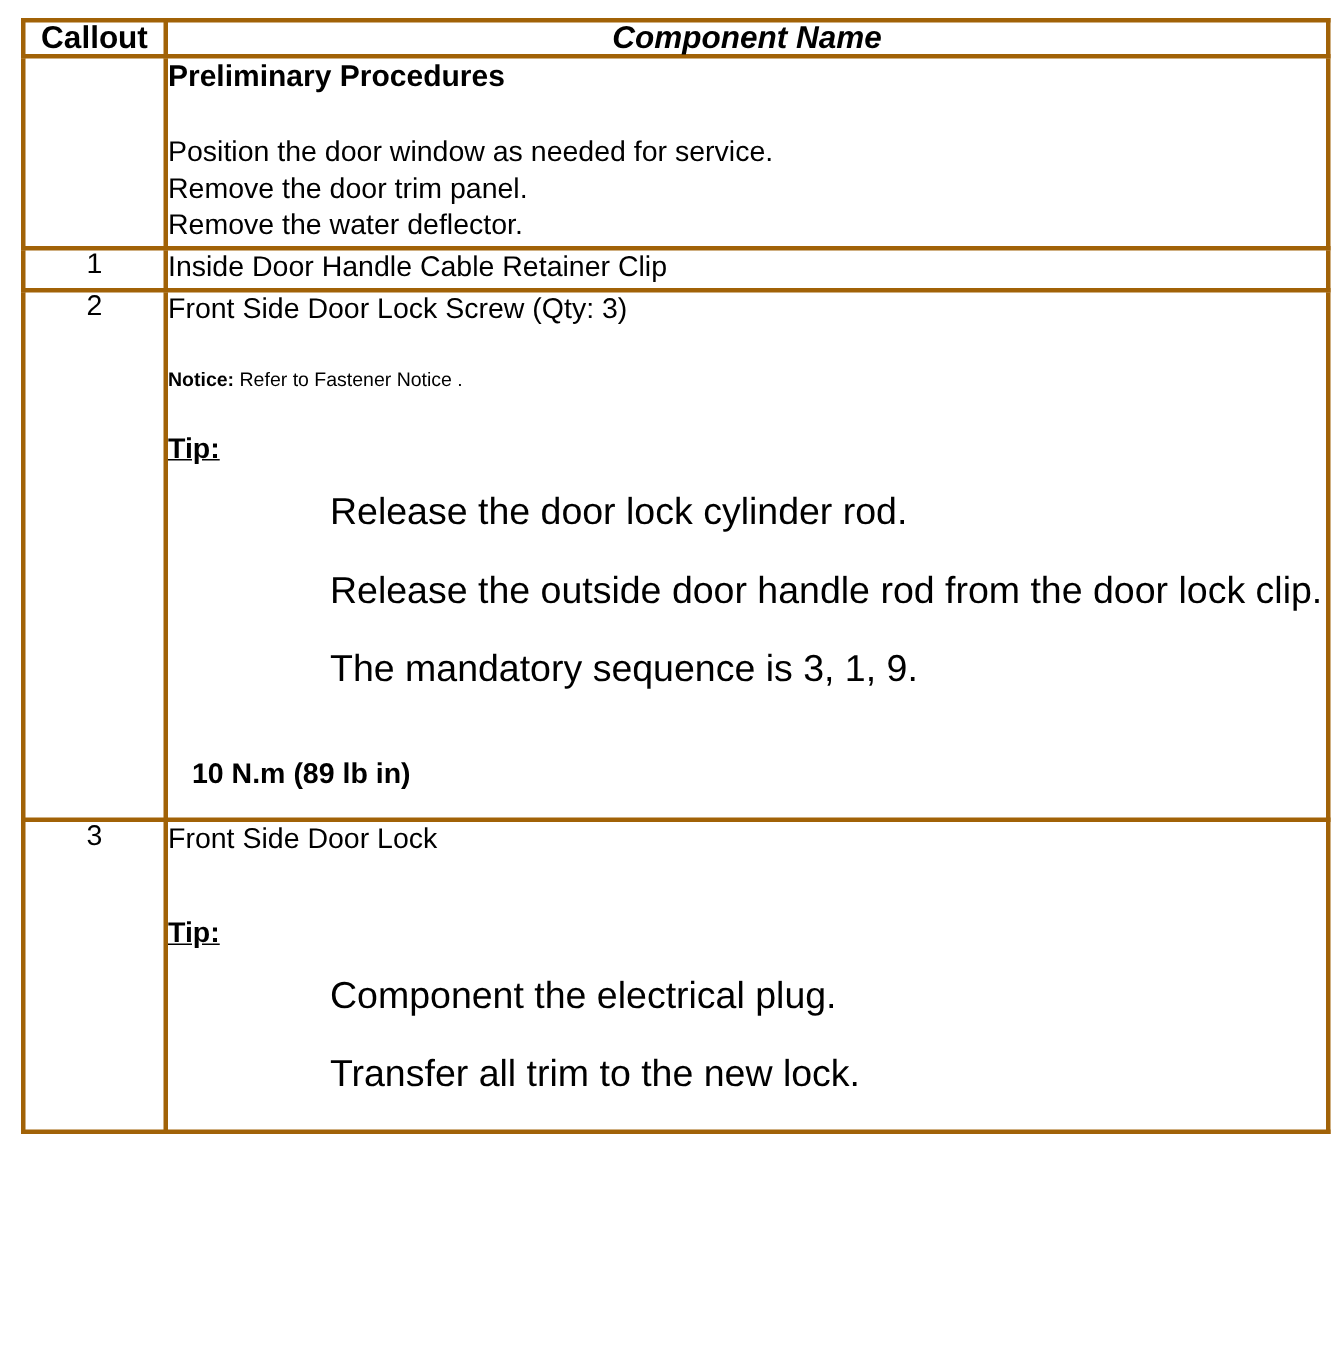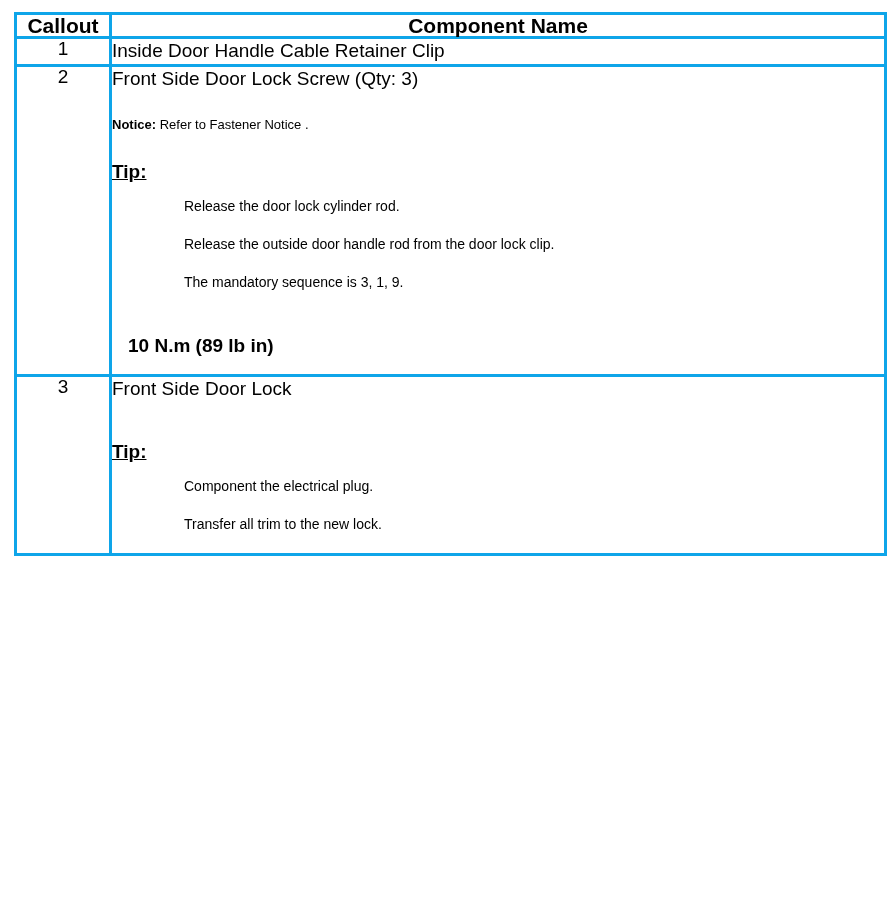--- a/index.html
+++ b/index.html
@@ -28,21 +28,21 @@
     left: 14px;
     top: 12px;
     width: 870px;
     border-collapse: collapse;
     table-layout: fixed;
     background: #ffffff;
   }
 
   table.component-table td,
   table.component-table th {
-    border: 3px solid #0ea5e9;
+    border: 3px solid #a16207;
     padding: 0;
     vertical-align: top;
     background: #ffffff;
   }
 
   col.col-callout { width: 95px; }
   col.col-name    { width: 775px; }
 
   
   .hdr-callout {
@@ -52,20 +52,21 @@
     line-height: 1;
     padding: 8px 4px 9px 4px;
     white-space: nowrap;
   }
   .hdr-name {
     text-align: center;
     font-weight: bold;
     font-size: 21px;
     line-height: 1;
     padding: 8px 4px 9px 4px;
+    font-style: italic;
   }
 
   
   .callout-cell {
     text-align: center;
     vertical-align: middle;
     font-size: 19px;
     line-height: 1;
     padding: 0;
   }
@@ -108,24 +109,24 @@
 
   .tip-label {
     font-weight: bold;
     font-size: 19px;
     line-height: 1.3;
     margin: 0;
     text-decoration: underline;
   }
 
   .tip-item {
-    font-size: 14px;
-    line-height: 1.3;
-    margin: 0;
-    padding-left: 72px;
+    font-size: 25px;
+    line-height: 1.3;
+    margin: 0;
+    padding-left: 108px;
     white-space: nowrap;
   }
 
   .torque-line {
     font-weight: bold;
     font-size: 19px;
     line-height: 1.3;
     margin: 16px;
     white-space: nowrap;
   }
@@ -145,20 +146,32 @@
 
     <thead>
       <tr>
         <th class="hdr-callout">Callout</th>
         <th class="hdr-name">Component Name</th>
       </tr>
     </thead>
 
     <tbody>
 
+      <tr>
+        <td class="callout-cell"></td>
+        <td class="name-cell">
+          <div class="blk-title">Preliminary Procedures</div>
+          <div class="gap-lg"></div>
+          <div class="procedures-list">
+            <div class="plain-line">Position the door window as needed for service.</div>
+            <div class="plain-line">Remove the door trim panel.</div>
+            <div class="plain-line">Remove the water deflector.</div>
+          </div>
+        </td>
+      </tr>
 
       <tr>
         <td class="callout-cell">1</td>
         <td class="name-cell">
           <div class="plain-line">Inside Door Handle Cable Retainer Clip</div>
         </td>
       </tr>
 
       <tr>
         <td class="callout-cell">2</td>

